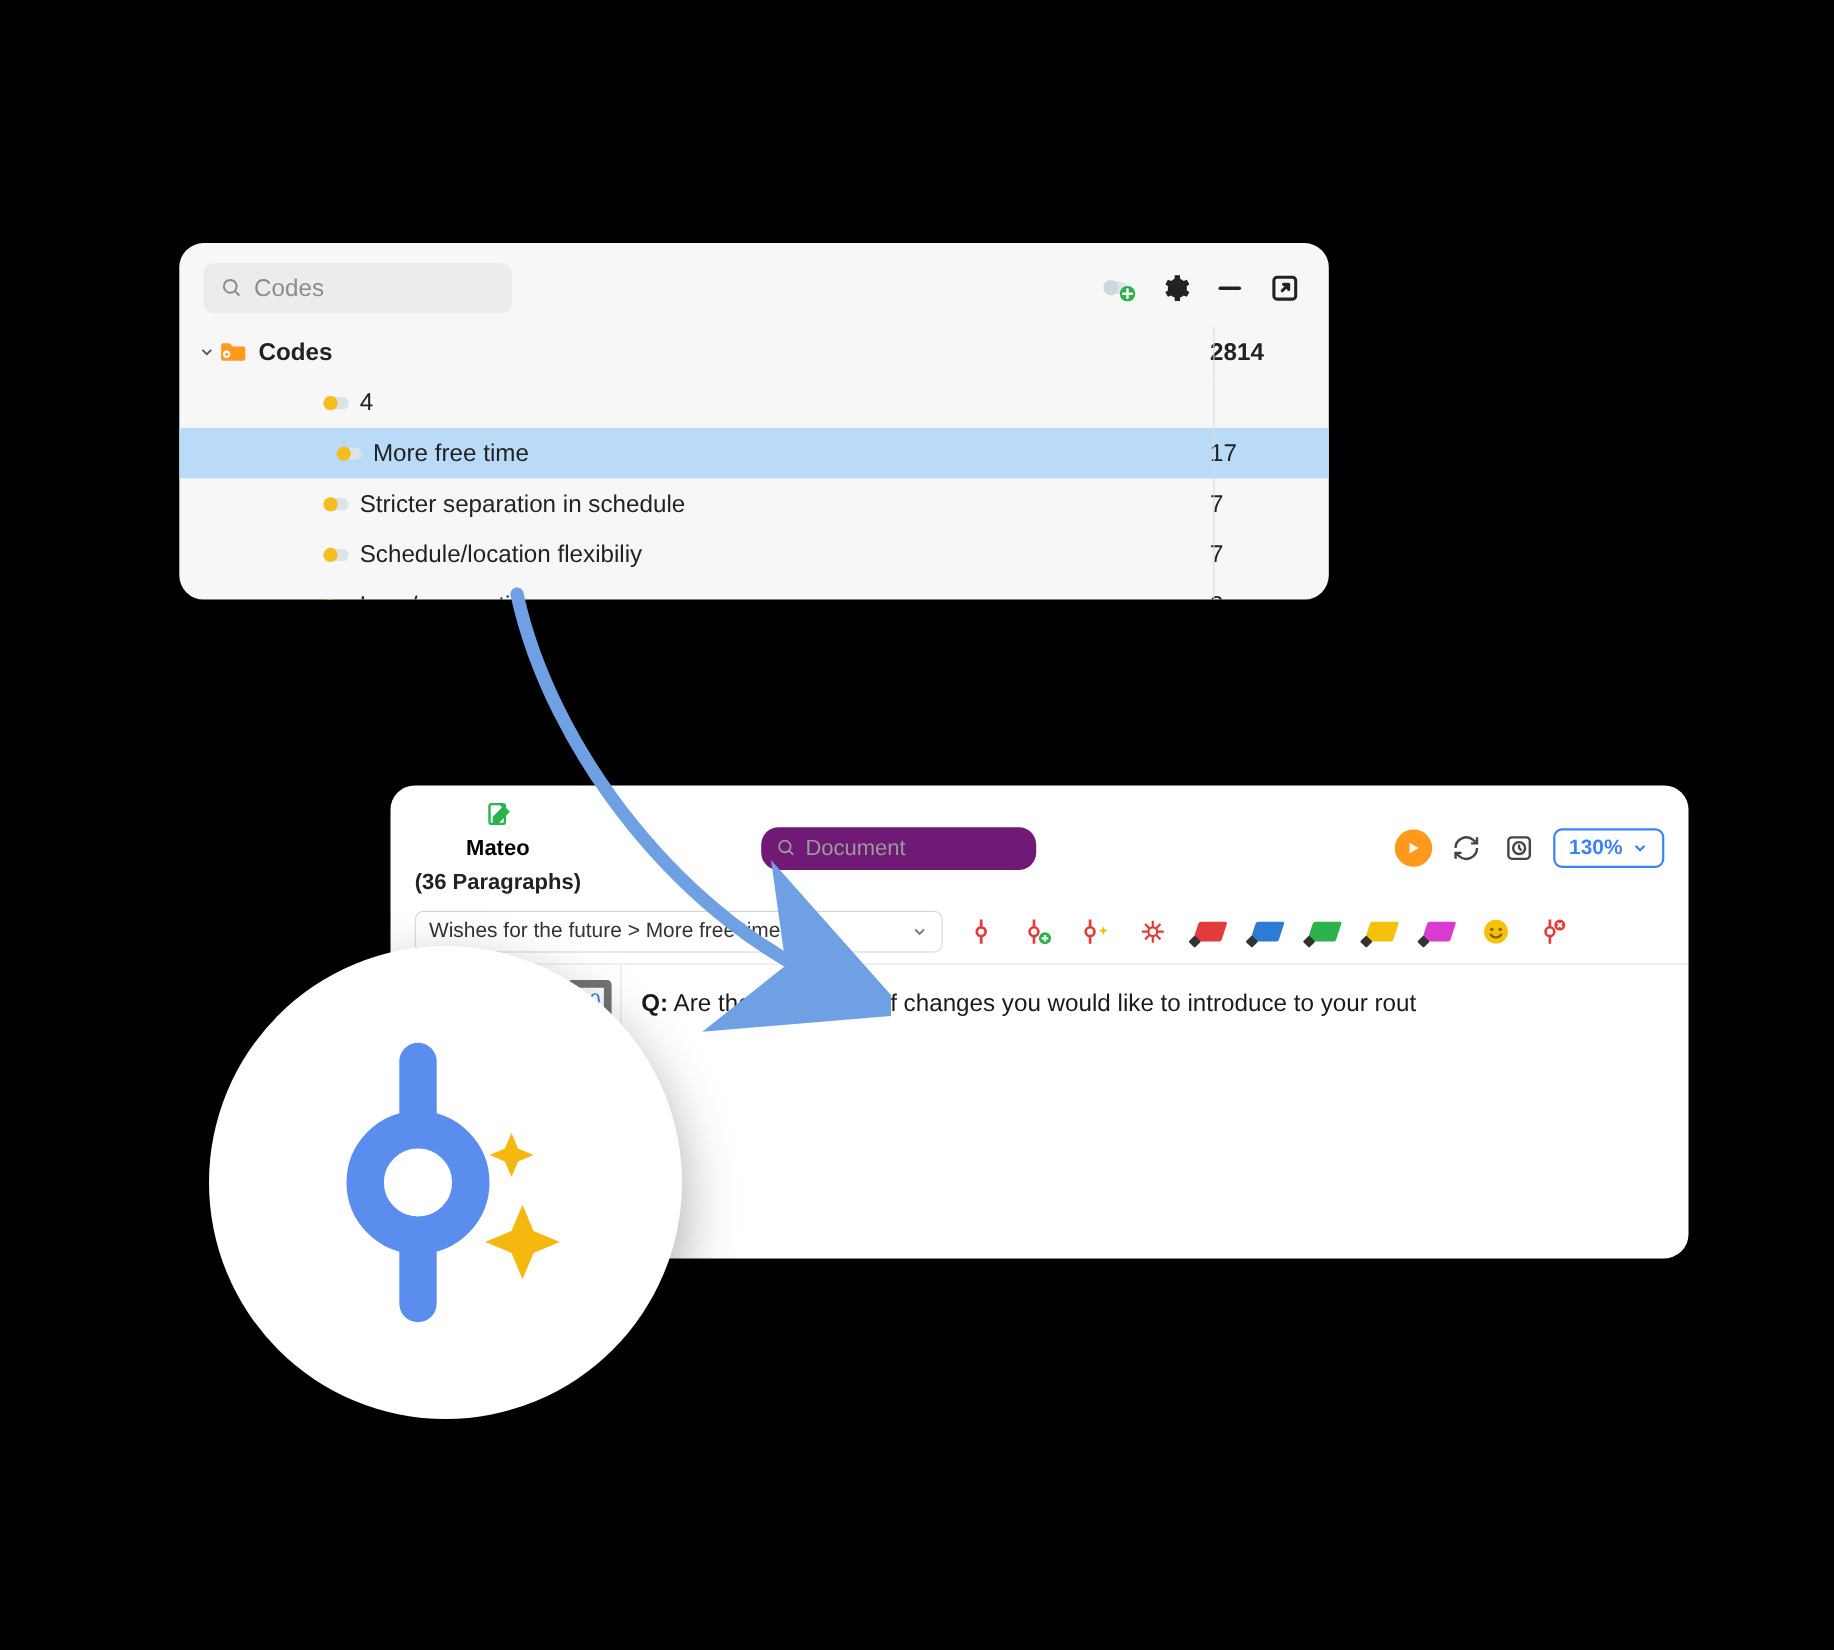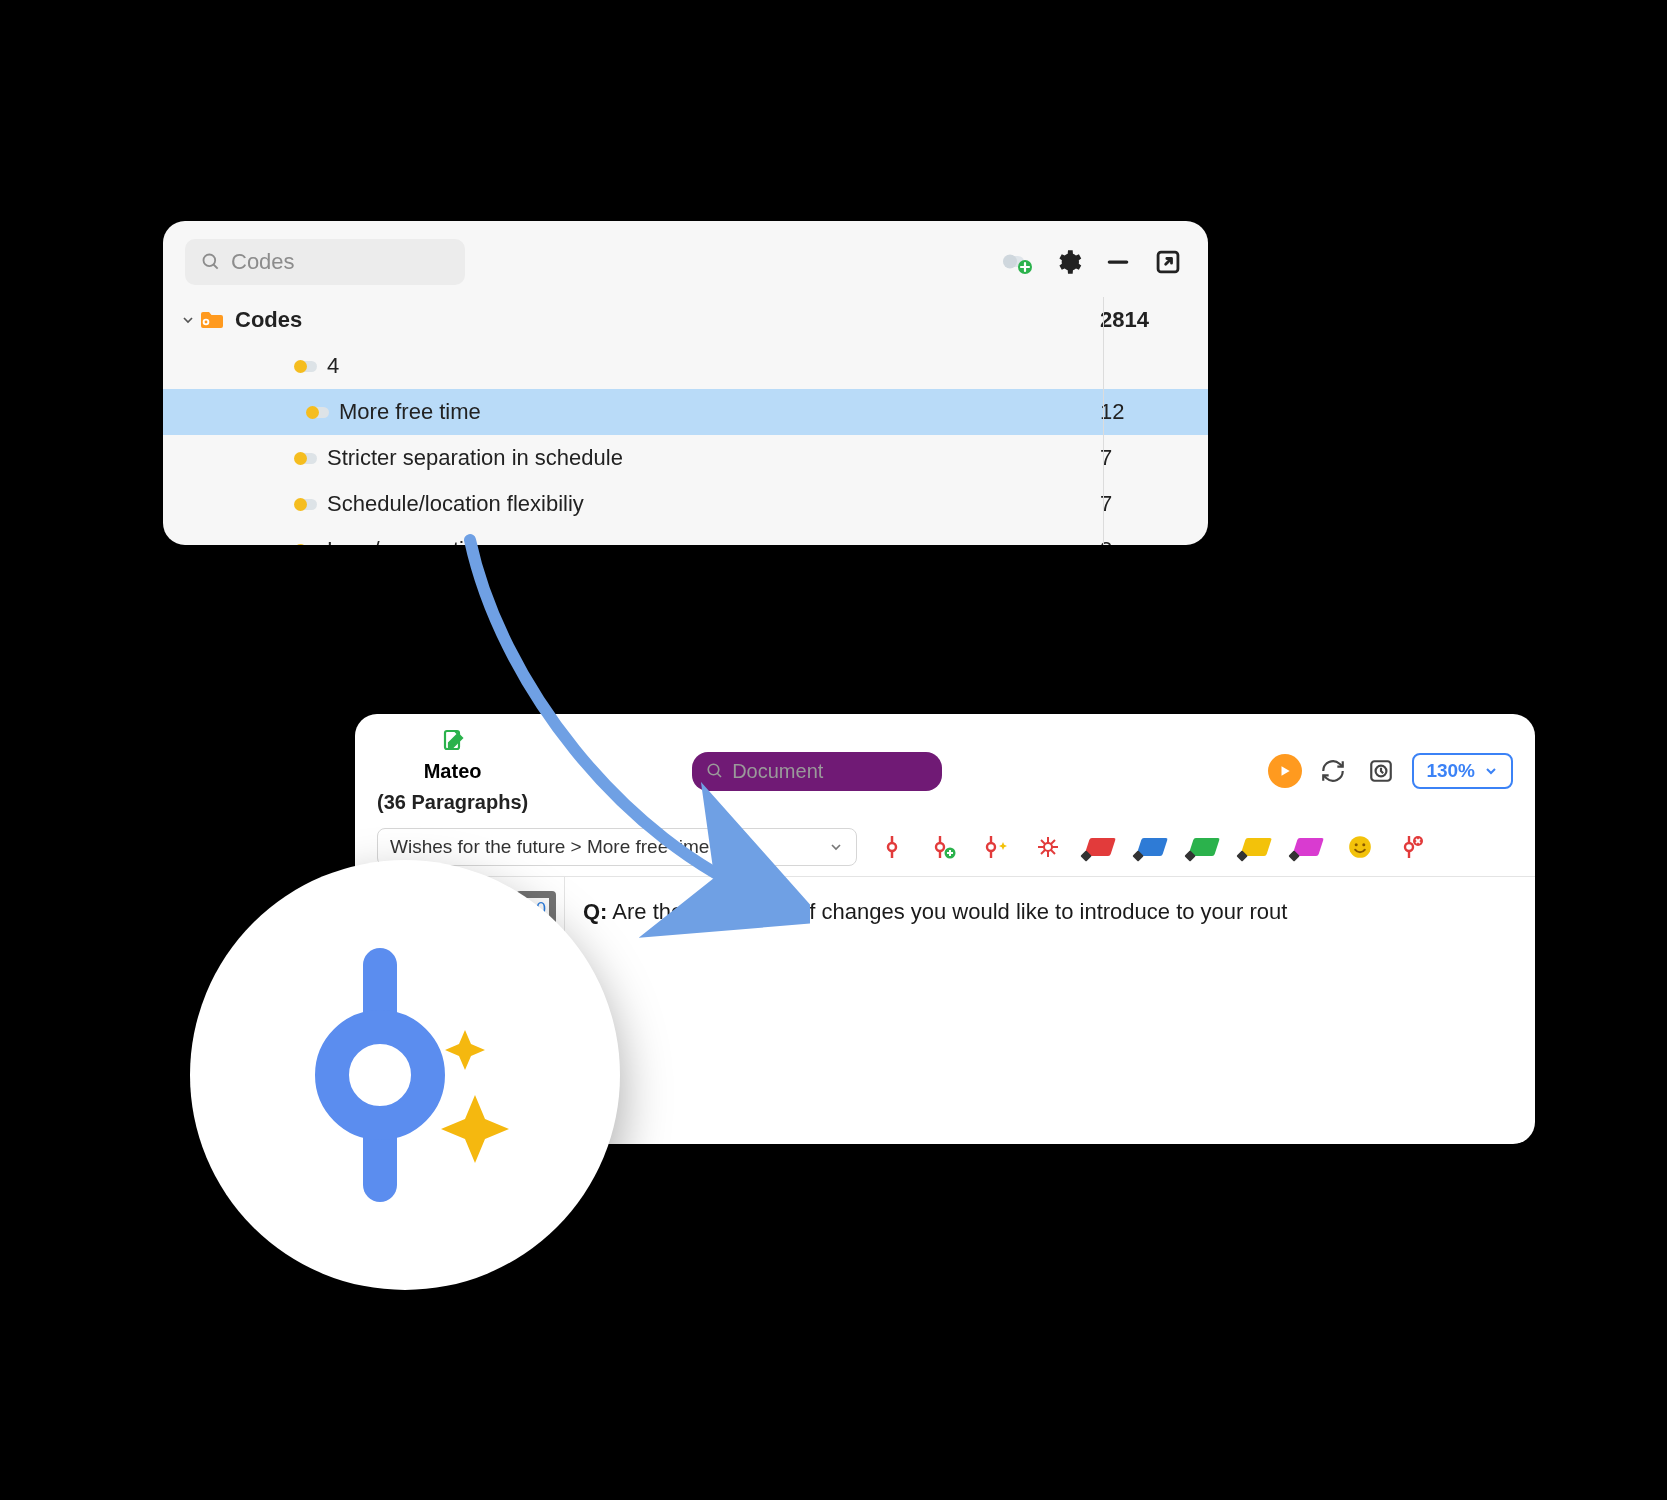--- a/index.html
+++ b/index.html
@@ -314,21 +314,21 @@
           <span class="vsep"></span>
           <span class="count">4</span>
         </div>
         <div class="codes-row selected">
           <span class="indent" style="width:134px"></span>
           <span class="code-dot">
             <span class="bar"></span>
           </span>
           <span class="label">More free time</span>
           <span class="vsep"></span>
-          <span class="count">12</span>
+          <span class="count">17</span>
         </div>
         <div class="codes-row">
           <span class="indent" style="width:134px"></span>
           <span class="code-dot">
             <span class="bar"></span>
           </span>
           <span class="label">Stricter separation in schedule</span>
           <span class="vsep"></span>
           <span class="count">7</span>
         </div>

